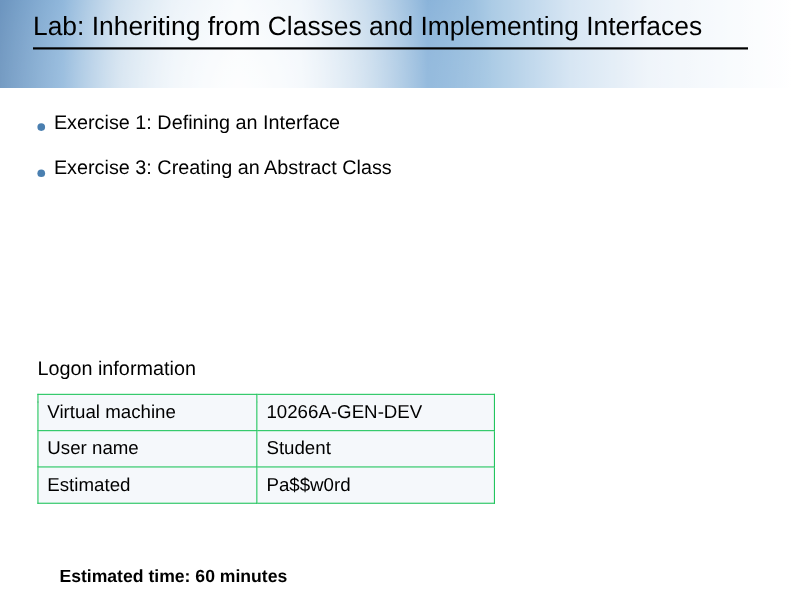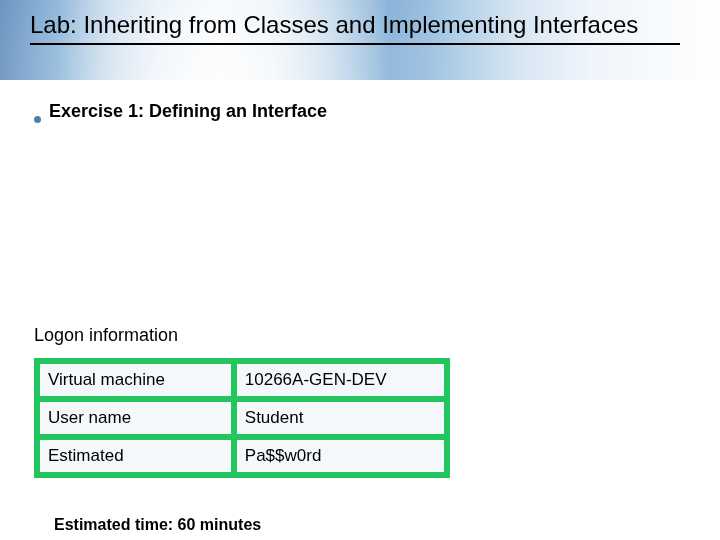--- a/index.html
+++ b/index.html
@@ -56,25 +56,24 @@
     font-weight: normal;
   }
   .bullets {
     position: absolute;
     top: 100px;
     left: 34px;
     right: 40px;
   }
   .bullet-item {
     display: flex;
-    align-items: flex-end;
+    align-items: center;
     margin-bottom: 18px;
     font-size: 18px;
     line-height: 1.3;
-    font-weight: bold;
   }
   .bullet-dot {
     width: 7px;
     height: 7px;
     border-radius: 50%;
     background: #4a7fb0;
     margin-top: 8px;
     margin-right: 8px;
     flex: 0 0 auto;
   }
@@ -89,21 +88,21 @@
   }
   table.logon {
     position: absolute;
     top: 358px;
     left: 34px;
     border-collapse: collapse;
     width: 416px;
     font-size: 17px;
   }
   table.logon td {
-    border: 6px solid #22c55e;
+    border: 1px solid #22c55e;
     padding: 6px 8px;
     background: #f5f8fb;
   }
   table.logon td.label-cell {
     width: 48%;
   }
   .estimated {
     position: absolute;
     top: 516px;
     left: 54px;
@@ -117,20 +116,24 @@
 <div class="slide">
   <div class="header-band"></div>
 
   <div class="title">Lab: Inheriting from Classes and Implementing Interfaces</div>
 
   <div class="bullets">
     <div class="bullet-item">
       <span class="bullet-dot"></span>
       <span>Exercise 1: Defining an Interface</span>
     </div>
+    <div class="bullet-item">
+      <span class="bullet-dot"></span>
+      <span>Exercise 3: Creating an Abstract Class</span>
+    </div>
   </div>
 
   <div class="logon-heading">Logon information</div>
 
   <table class="logon">
     <tbody>
         <tr>
       <td class="label-cell">Virtual machine</td>
       <td>10266A-GEN-DEV</td>
     </tr>

